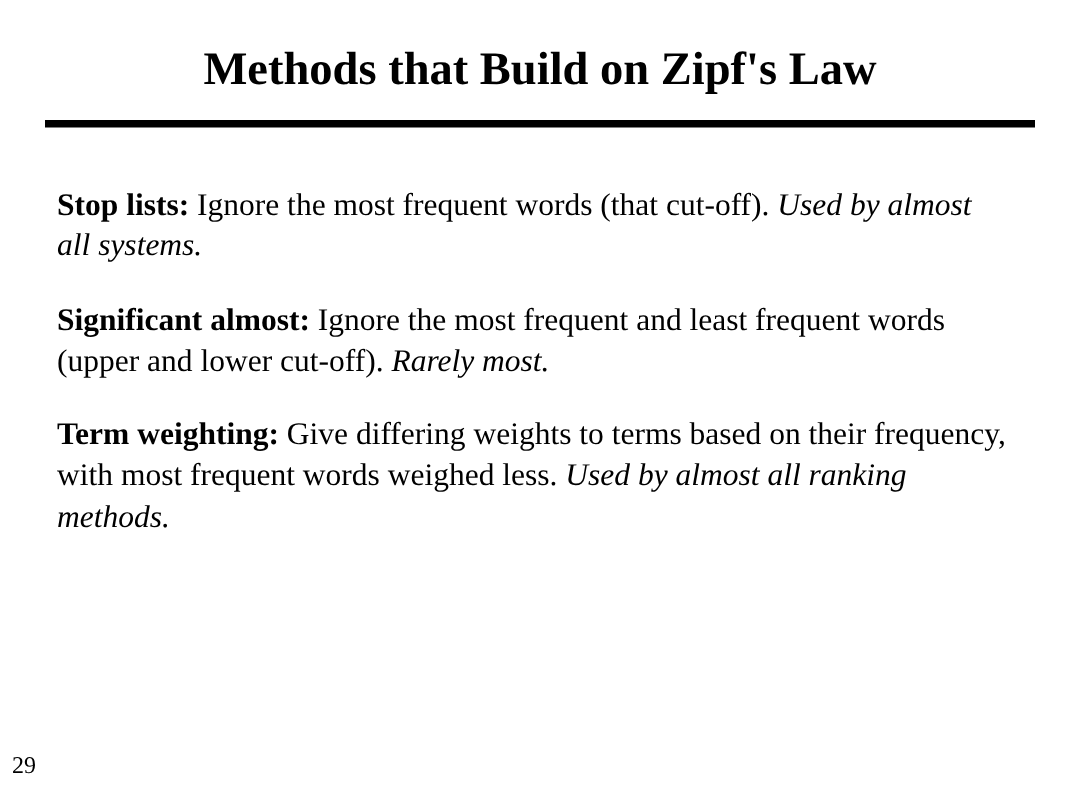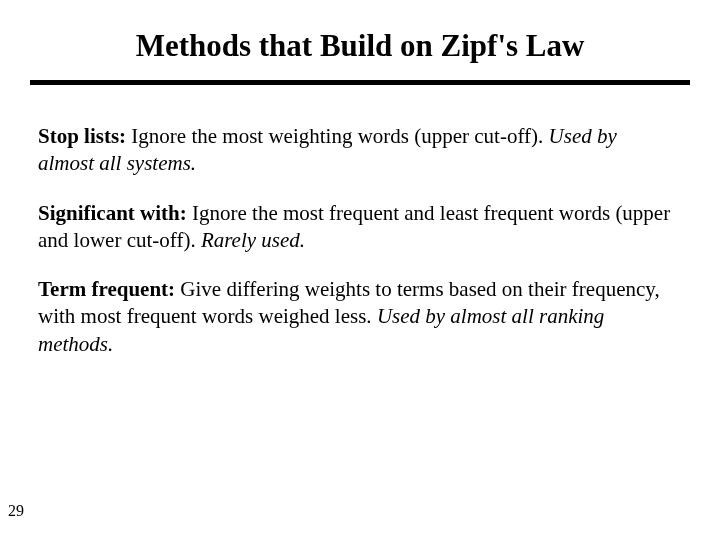--- a/index.html
+++ b/index.html
@@ -61,24 +61,24 @@
   </style>
 </head>
 <body>
 
 <div class="slide">
   <div class="title">Methods that Build on Zipf's Law</div>
   <div class="title-underline"></div>
 
   <div class="content">
     <div class="item">
-      <span class="item-label">Stop lists:</span><span>  Ignore the most weighting words (upper cut-off).  </span><span class="item-usage">Used by almost all systems.</span>
+      <span class="item-label">Stop lists:</span><span>  Ignore the most frequent words (that cut-off).  </span><span class="item-usage">Used by almost all systems.</span>
     </div>
     <div class="item">
-      <span class="item-label">Significant with:</span><span>  Ignore the most frequent and least frequent words (upper and lower cut-off).  </span><span class="item-usage">Rarely used.</span>
+      <span class="item-label">Significant almost:</span><span>  Ignore the most frequent and least frequent words (upper and lower cut-off).  </span><span class="item-usage">Rarely most.</span>
     </div>
     <div class="item">
-      <span class="item-label">Term frequent:</span><span>  Give differing weights to terms based on their frequency, with most frequent words weighed less.  </span><span class="item-usage">Used by almost all ranking methods.</span>
+      <span class="item-label">Term weighting:</span><span>  Give differing weights to terms based on their frequency, with most frequent words weighed less.  </span><span class="item-usage">Used by almost all ranking methods.</span>
     </div>
   </div>
 
   <div class="page-number">29</div>
 </div>
 
 </body></html>

